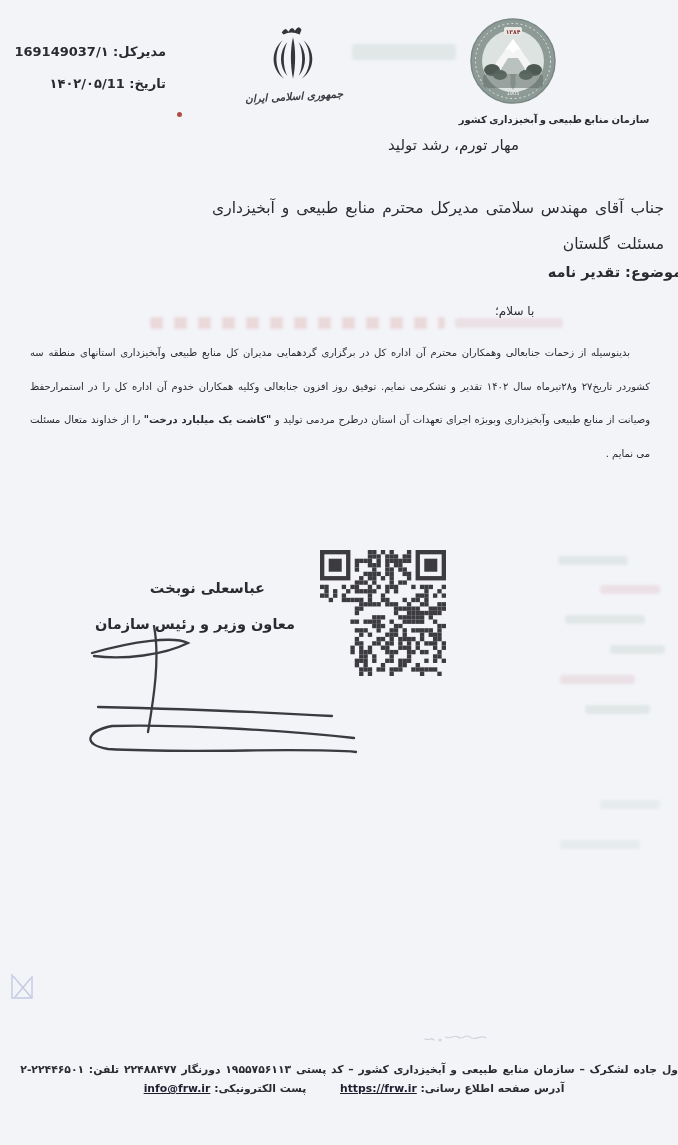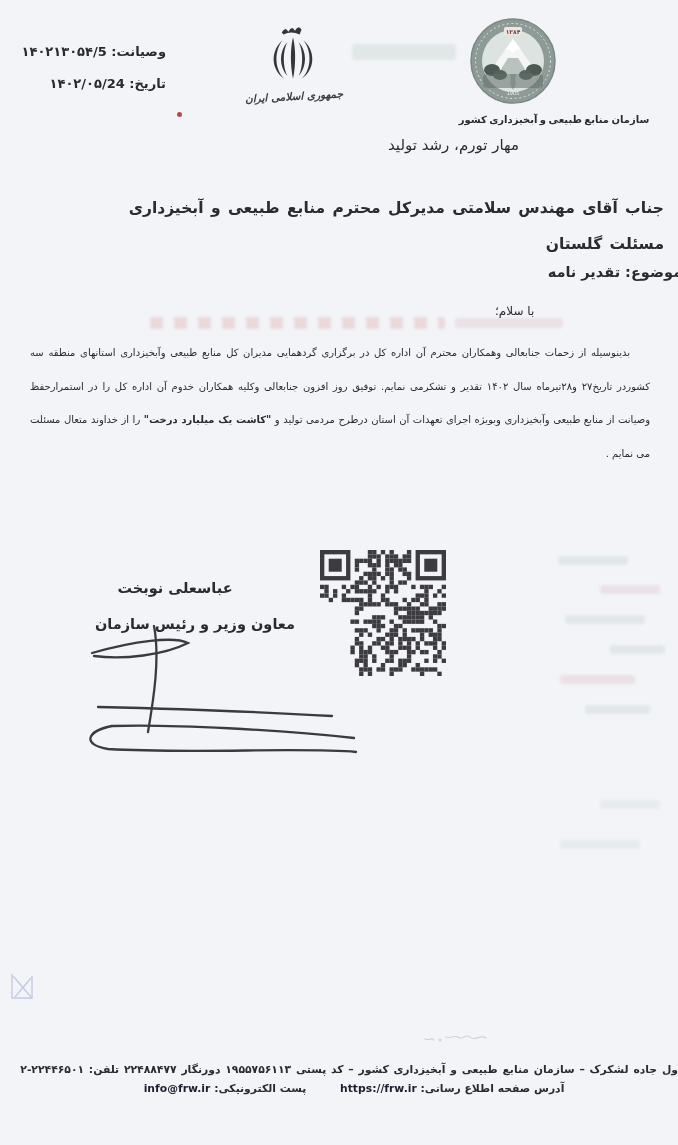--- a/index.html
+++ b/index.html
@@ -15,60 +15,60 @@
   .ref-block{left:8px; top:36px; width:158px; text-align:right; font-size:13px; font-weight:700; line-height:32px;}
   .ref-row{white-space:nowrap;}
   .ref-val{font-weight:700;}
   .emblem{left:262px; top:26px; width:62px; height:66px;}
   .emblem-caption{left:238px; top:90px; width:112px; text-align:center; font-size:10.5px; font-weight:600; font-style:italic; transform:rotate(-3deg); color:#3c3c44;}
   .org-logo{left:470px; top:18px; width:86px; height:86px;}
   .org-name{left:450px; top:114px; width:208px; text-align:center; font-size:10px; font-weight:700; word-spacing:-1px; letter-spacing:-.2px;}
   .slogan{left:388px; top:136px; width:222px; text-align:left; font-size:15px; font-weight:400;}
 
   
-  .addressee{left:60px; top:190px; width:604px; text-align:right; font-size:15.5px; font-weight:700; line-height:36px; word-spacing:2px;}
+  .addressee{left:60px; top:190px; width:604px; text-align:right; font-size:15.5px; font-weight:400; line-height:36px; word-spacing:2px;}
   .subject{left:420px; top:264px; width:262px; text-align:right; font-size:14.5px; font-weight:700;}
   .salutation{left:495px; top:304px; width:162px; text-align:left; font-size:12px;}
   .body-par{left:30px; top:336px; width:620px; text-align:justify; font-size:10px; line-height:33.5px; text-indent:20px;}
   .body-par b{font-weight:700;}
 
   
-  .sig-name{left:85px; top:580px; width:180px; text-align:center; font-size:14.5px; font-weight:700;}
+  .sig-name{left:85px; top:580px; width:180px; text-align:right; font-size:14.5px; font-weight:700;}
   .sig-title{left:55px; top:616px; width:240px; text-align:right; font-size:14.5px; font-weight:700;}
   .sig-scribble{left:42px; top:625px; width:320px; height:140px;}
   .qr{left:320px; top:550px; width:126px; height:126px;}
 
   
   .footer1{left:0; top:1063px; width:678px; text-align:center; font-size:10.8px; font-weight:700; word-spacing:1px;padding-left:12px;}
   .footer2{left:0; top:1082px; width:678px; text-align:center; font-size:10.8px; font-weight:700;}
-  .footer2 .lnk{color:#1e1e2e;padding-left:30px;}
+  .footer2 .lnk{text-decoration:underline; color:#1e1e2e;padding-left:30px;}
   [dir="ltr"]{direction:ltr; unicode-bidi:isolate;}
 
   
   .art{position:absolute; pointer-events:none; border-radius:3px; filter:blur(1.6px);}
   .dash-red{background:repeating-linear-gradient(90deg, rgba(185,55,45,.65) 0 13px, transparent 13px 24px); opacity:.22;}
   .blob-green{background:#5d8f6d; opacity:.12;}
   .blob-red{background:#b65a60; opacity:.12;}
   .red-dot{left:177px; top:112px; width:5px; height:5px; border-radius:50%; background:#a42f28; opacity:.85; filter:none;}
   .doodle{opacity:.38; filter:blur(.4px);}
   .faint-hand{opacity:.35; filter:blur(.6px);}
 </style>
 </head>
 <body>
 
 <div class="page">
 
   <div class="abs ref-block" dir="rtl">
     <div class="ref-row">
-      <span>وصیانت:</span>
-      <span class="ref-val" dir="ltr">۱۴۰۲۱۳۰۵۴/5</span>
+      <span>مدیرکل:</span>
+      <span class="ref-val" dir="ltr">169149037/۱</span>
     </div>
     <div class="ref-row">
       <span>تاریخ:</span>
-      <span class="ref-val" dir="ltr">۱۴۰۲/۰۵/24</span>
+      <span class="ref-val" dir="ltr">۱۴۰۲/۰۵/11</span>
     </div>
   </div>
   <div class="abs art red-dot"></div>
 
   <div class="abs emblem">
     <svg viewBox="0 0 64 70" width="62" height="66">
       <g fill="#35353c">
         <path d="M20 7 q4 -7 7 -1 q4 -7 7 -1 q4 -7 7 -1 l-2 5 q-9 -4 -17 0 z"></path>
         <path d="M32 12 C35 24 35 42 32 56 C29 42 29 24 32 12 Z"></path>
         <path d="M26 17 C17 27 17 43 26 53 C21 43 21 27 26 17 Z"></path>

